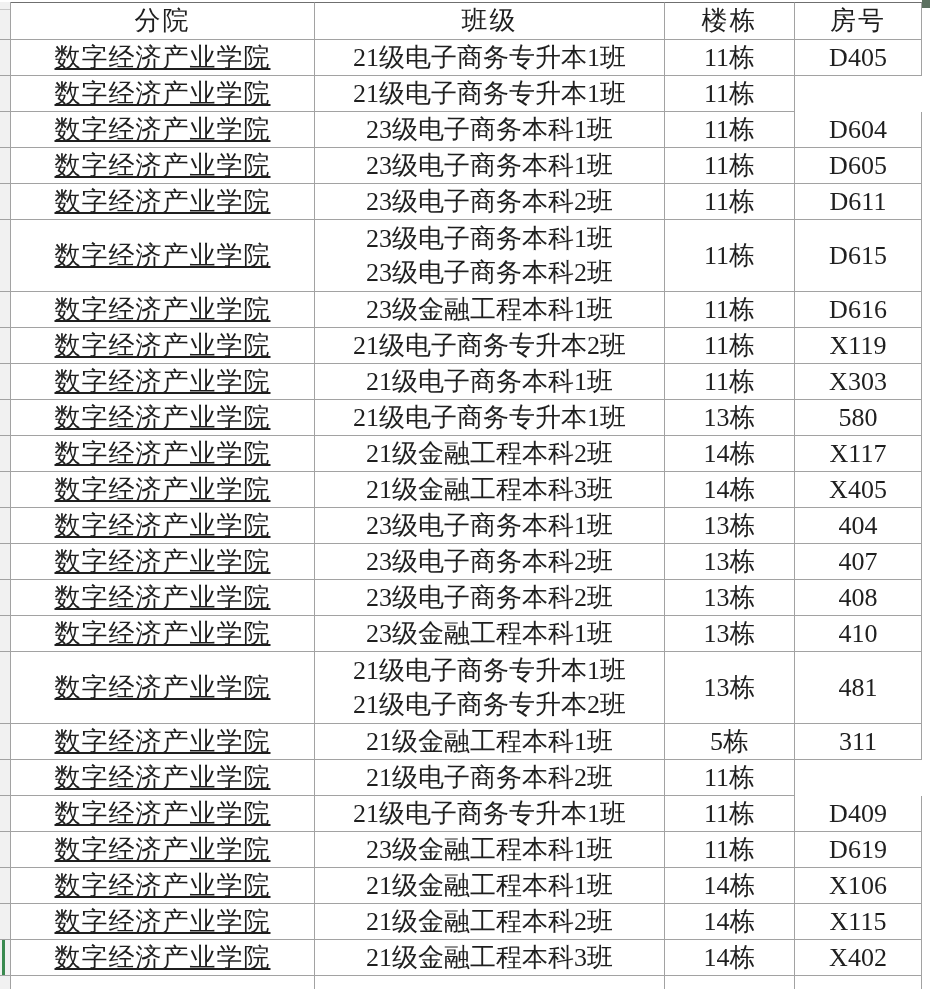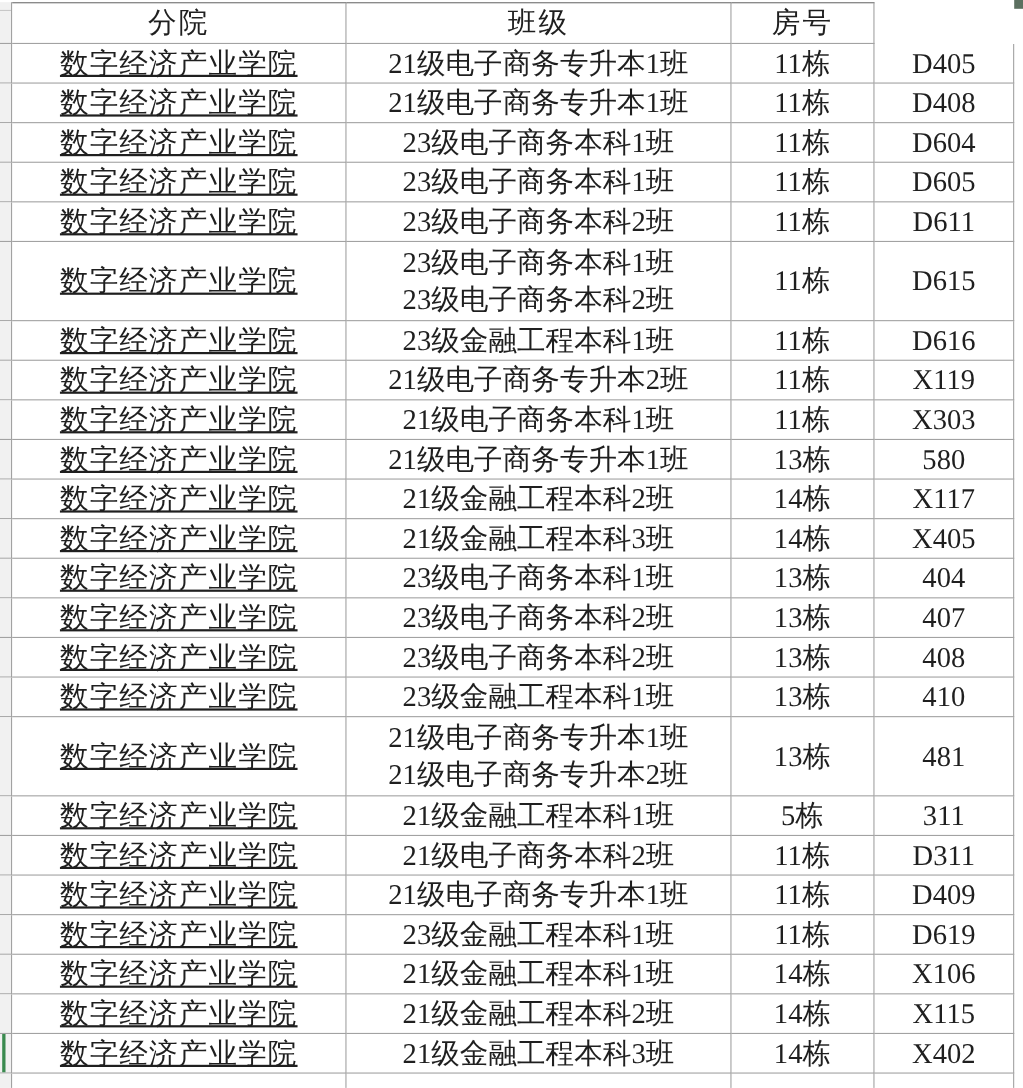--- a/index.html
+++ b/index.html
@@ -55,41 +55,41 @@
 <body>
 
 <div class="sheet">
 
   <div class="row header-row">
     <div class="cell gutter" style="background: rgb(241, 241, 241);">
       <div class="gutter-subline"></div>
     </div>
     <div class="cell">分院</div>
     <div class="cell">班级</div>
+    <div class="cell">楼栋</div>
     <div class="cell">房号</div>
   </div>
 
   <div id="rows">
       <div class="row r-normal">
     <div class="cell gutter" style="background: rgb(241, 241, 241);"></div>
     <div class="cell college">数字经济产业学院</div>
     <div class="cell">
           <div class="class-line">21级电子商务专升本1班</div>
         </div>
     <div class="cell">11栋</div>
     <div class="cell">D405</div>
   </div>
       <div class="row r-normal">
     <div class="cell gutter" style="background: rgb(241, 241, 241);"></div>
     <div class="cell college">数字经济产业学院</div>
     <div class="cell">
           <div class="class-line">21级电子商务专升本1班</div>
         </div>
     <div class="cell">11栋</div>
-    <div class="cell">D408</div>
   </div>
       <div class="row r-normal">
     <div class="cell gutter" style="background: rgb(241, 241, 241);"></div>
     <div class="cell college">数字经济产业学院</div>
     <div class="cell">
           <div class="class-line">23级电子商务本科1班</div>
         </div>
     <div class="cell">11栋</div>
     <div class="cell">D604</div>
   </div>
@@ -230,21 +230,20 @@
     <div class="cell">5栋</div>
     <div class="cell">311</div>
   </div>
       <div class="row r-normal">
     <div class="cell gutter" style="background: rgb(241, 241, 241);"></div>
     <div class="cell college">数字经济产业学院</div>
     <div class="cell">
           <div class="class-line">21级电子商务本科2班</div>
         </div>
     <div class="cell">11栋</div>
-    <div class="cell">D311</div>
   </div>
       <div class="row r-normal">
     <div class="cell gutter" style="background: rgb(241, 241, 241);"></div>
     <div class="cell college">数字经济产业学院</div>
     <div class="cell">
           <div class="class-line">21级电子商务专升本1班</div>
         </div>
     <div class="cell">11栋</div>
     <div class="cell">D409</div>
   </div>

